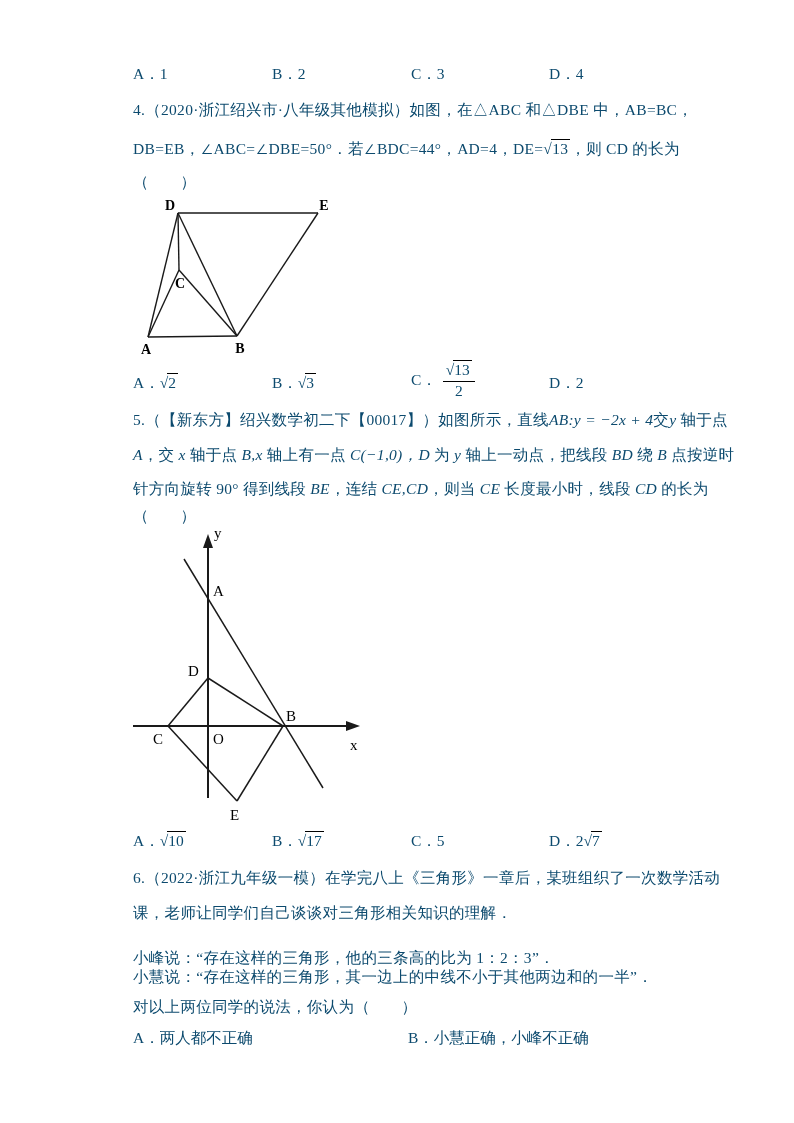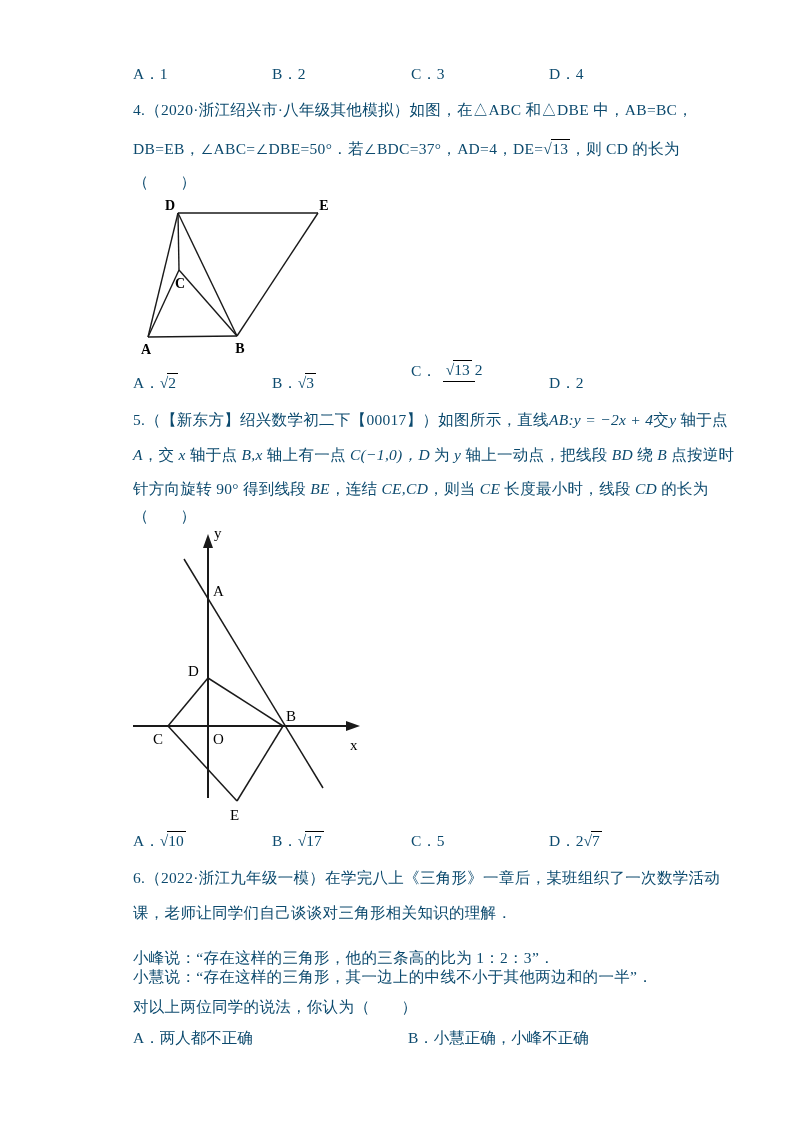--- a/index.html
+++ b/index.html
@@ -12,21 +12,21 @@
     font-size:15.5px;
     color:#0c4a6e;
     overflow:hidden;
   }
   .line { position:absolute; white-space:nowrap; letter-spacing:0.3px; line-height:20px;text-align:center; }
   .mi { font-style:italic; }
   .sqrt { white-space:nowrap; }
   .sqrt .sign { font-style:normal; }
   .sqrt .bar { border-top:1px solid #000; padding:0 2px 0 1px; margin-left:-1px; font-style:normal; }
   .opt { position:absolute; white-space:nowrap; }
-  .frac { display:inline-flex; flex-direction:row; text-align:center; vertical-align:middle; line-height:1.2; }
+  .frac { display:inline-flex; flex-direction:column; text-align:center; vertical-align:middle; line-height:1.2; }
   .frac .num { display:block; border-bottom:1px solid #000; padding:0 3px 1px 3px; }
   .frac .den { display:block; }
   .optc-wrap { display:flex; align-items:center; gap:6px; }
   svg text { font-family:"Liberation Serif", serif; }
   .figlabel-bold { font-weight:bold; font-size:14px; }
   .figlabel { font-size:15px; }
 </style>
 </head>
 <body>
 
@@ -34,21 +34,21 @@
 
   <div>
     <span class="opt" style="left:133px; top:64px;">A．1</span>
     <span class="opt" style="left:272px; top:64px;">B．2</span>
     <span class="opt" style="left:411px; top:64px;">C．3</span>
     <span class="opt" style="left:549px; top:64px;">D．4</span>
   </div>
 
   <div class="line" style="left:133px; top:100px;">4.（2020·浙江绍兴市·八年级其他模拟）如图，在△ABC 和△DBE 中，AB=BC，</div>
   <div class="line" style="left:133px; top:139px;">
-    <span>DB=EB，∠ABC=∠DBE=50°．若∠BDC=37°，AD=4，DE=</span><span class="sqrt"><span class="sign">√</span><span class="bar">13</span></span><span>，则 CD 的长为</span>
+    <span>DB=EB，∠ABC=∠DBE=50°．若∠BDC=44°，AD=4，DE=</span><span class="sqrt"><span class="sign">√</span><span class="bar">13</span></span><span>，则 CD 的长为</span>
   </div>
   <div class="line" style="left:133px; top:172px;">（　　）</div>
 
   <svg style="position:absolute; left:128px; top:196px;" width="212" height="164" viewBox="0 0 212 164">
     <g stroke="#1a1a1a" stroke-width="1.4" fill="none">
       <line x1="50" y1="17" x2="190" y2="17"></line>
       <line x1="190" y1="17" x2="109" y2="140"></line>
       <line x1="50" y1="17" x2="20" y2="141"></line>
       <line x1="50" y1="17" x2="109" y2="140"></line>
       <line x1="50" y1="17" x2="51" y2="74"></line>

